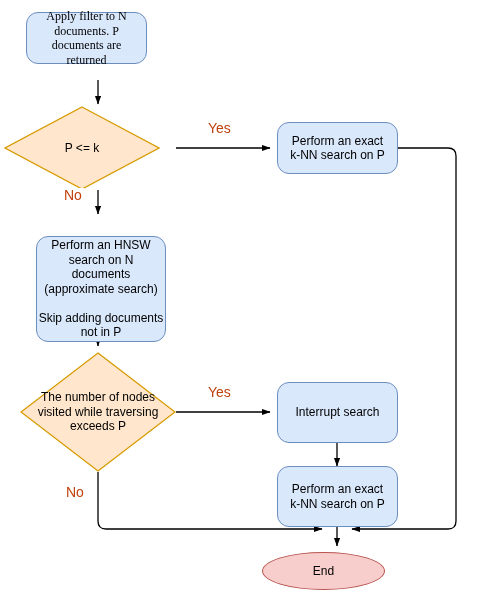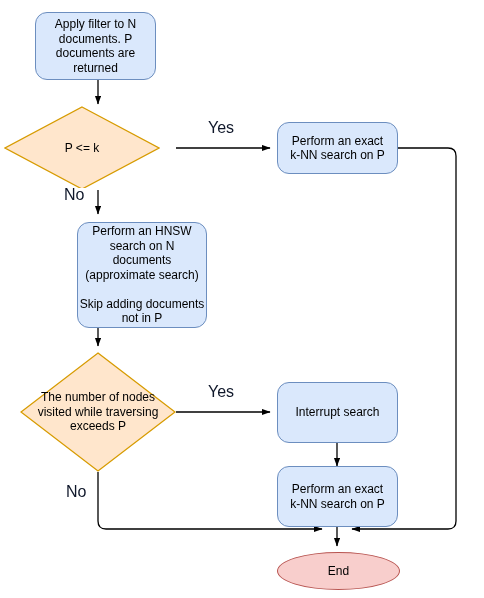--- a/index.html
+++ b/index.html
@@ -63,23 +63,23 @@
     height: 100%;
   }
   .decision .txt {
     position: relative;
     z-index: 1;
     width: 150px;
     white-space: pre-line;
   }
   .edge-label {
     position: absolute;
-    font-size: 16px;
+    font-size: 14px;
     line-height: 14px;
-    color: #0f172a;
+    color: #c2410c;
     background: #ffffff;
     padding: 0 2px;
     z-index: 3;
     white-space: nowrap;
   }
 </style>
 </head>
 <body>
 
 <div id="canvas">
@@ -112,40 +112,40 @@
      loop left, right to junction --&gt;
     <path d="M 98 472 L 98 521 Q 98 529 106 529 L 322 529" stroke="#000000" stroke-width="1.3" fill="none" marker-end="url(#arrow)"></path>
 
     
     <path d="M 398 148 L 448 148 Q 456 148 456 156 L 456 521 Q 456 529 448 529 L 352 529" stroke="#000000" stroke-width="1.3" fill="none" marker-end="url(#arrow)"></path>
 
     
     <path d="M 337 527 L 337 546" stroke="#000000" stroke-width="1.3" fill="none" marker-end="url(#arrow)"></path>
   </svg>
 
-  <div class="node proc" style="left:35px; top:12px; width:121px; height:68px;">
+  <div class="node proc" style="left:26px; top:12px; width:121px; height:52px;font-family:Liberation Serif, serif;">
     <span class="txt">Apply filter to N
 documents. P
 documents are
 returned</span>
   </div>
 
   <div class="node decision" style="left:4px; top:106px; width:156px; height:84px;">
     <svg class="dshape" viewBox="0 0 156 84" preserveAspectRatio="none">
       <polygon points="78,1 155,42 78,83 1,42" fill="#ffe6cc" stroke="#d79b00" stroke-width="1.3"></polygon>
     </svg>
     <span class="txt">P &lt;= k</span>
   </div>
 
   <div class="node proc" style="left:277px; top:122px; width:121px; height:52px;">
     <span class="txt">Perform an exact
 k-NN search on P</span>
   </div>
 
-  <div class="node proc" style="left:36px; top:222px; width:130px; height:106px;margin-left:41px;">
+  <div class="node proc" style="left:36px; top:236px; width:130px; height:106px;">
     <span class="txt" style="width:160px;">Perform an HNSW
 search on N
 documents
 (approximate search)
 
 Skip adding documents
 not in P</span>
   </div>
 
   <div class="node proc" style="left:277px; top:382px; width:121px; height:61px;">
@@ -159,21 +159,21 @@
     <span class="txt">The number of nodes
 visited while traversing
 exceeds P</span>
   </div>
 
   <div class="node proc" style="left:277px; top:466px; width:121px; height:61px;">
     <span class="txt">Perform an exact
 k-NN search on P</span>
   </div>
 
-  <div class="node terminator" style="left:277px; top:552px; width:123px; height:38px;">
+  <div class="node terminator" style="left:262px; top:552px; width:123px; height:38px;">
     <span class="txt" style="width:110px;">End</span>
   </div>
 
   <div class="edge-label" style="left:206px; top:121px;">Yes</div>
 
   <div class="edge-label" style="left:62px; top:188px;">No</div>
 
   <div class="edge-label" style="left:206px; top:385px;">Yes</div>
 
   <div class="edge-label" style="left:64px; top:485px;">No</div>

